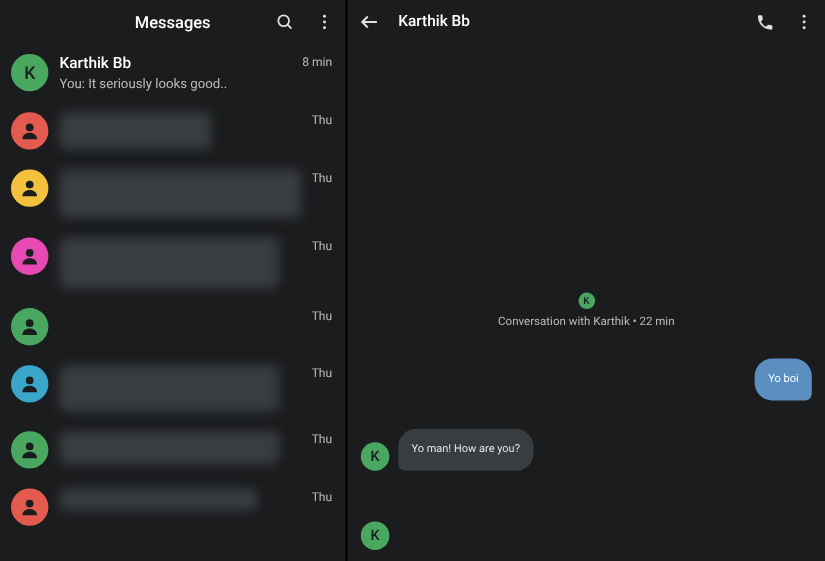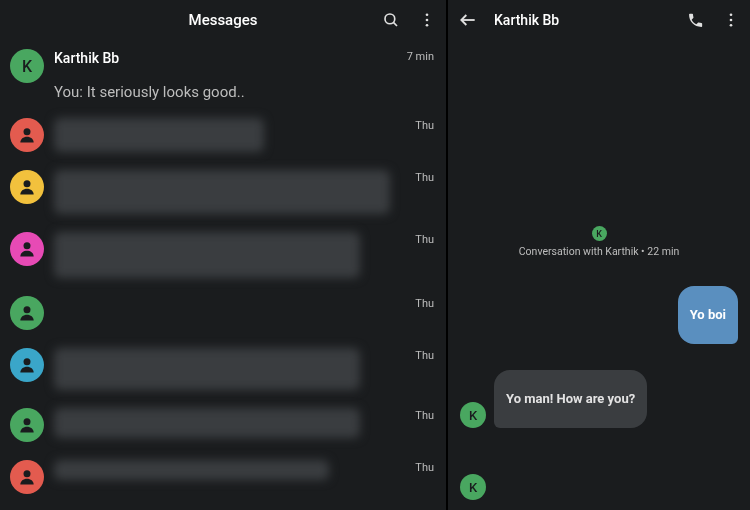--- a/index.html
+++ b/index.html
@@ -1,36 +1,36 @@
 <!DOCTYPE html>
 <html><head>
 <meta charset="utf-8">
 <style>
   * { box-sizing: border-box; margin: 0; padding: 0; }
   html, body { width: 750px; height: 510px; overflow: hidden; font-family: Roboto, "Segoe UI", Arial, sans-serif; background:#000; }
   .app { display:flex; width:750px; height:510px; }
   .pane { background:#1a1c1e; color:#e3e3e3; position:relative; overflow:hidden; }
-  .left { width:446px; }
+  .left { width:314px; }
   .divider { width:2px; background:#000; }
   .right { flex:1; }
 
   
   .l-header { height:40px; display:flex; align-items:center; justify-content:center; position:relative; }
   .l-title { color:#fff; font-size:15px; font-weight:500; }
   .l-actions { position:absolute; right:10px; top:0; height:40px; display:flex; align-items:center; gap:18px; }
   .icon { display:inline-flex; align-items:center; justify-content:center; color:#e0e0e0; }
   .icon svg { display:block; }
 
   .convo-list { }
   .convo-row { display:flex; align-items:flex-start; padding:9px 10px 9px 10px; position:relative; cursor:pointer; }
   .avatar { width:34px; height:34px; border-radius:50%; flex:0 0 34px; display:flex; align-items:center; justify-content:center; margin-right:10px; }
   .avatar-letter { color:#1a1c1e; font-size:16px; font-weight:500; }
   .convo-main { flex:1; min-width:0; }
   .convo-name { color:#fff; font-size:14px; font-weight:500; line-height:18px; }
-  .convo-preview { color:#bdbdbd; font-size:15px; line-height:15px; margin-top:18px; overflow:hidden; }
+  .convo-preview { color:#bdbdbd; font-size:12px; line-height:15px; margin-top:2px; overflow:hidden; }
   .convo-time { position:absolute; right:12px; top:10px; color:#bdbdbd; font-size:11px; }
 
   .blur-block { background:#3a3d40; filter: blur(5px); border-radius:6px; }
 
   
   .r-header { height:40px; display:flex; align-items:center; padding:0 10px; }
   .r-back { margin-right:16px; }
   .r-title { color:#fff; font-size:14px; font-weight:500; flex:1; }
   .r-actions { display:flex; align-items:center; gap:18px; }
 
@@ -39,21 +39,21 @@
   .meta-avatar { width:15px; height:15px; border-radius:50%; background:#49a760; display:flex; align-items:center; justify-content:center; margin:0 auto 4px; }
   .meta-avatar span { font-size:9px; color:#1a1c1e; font-weight:500; }
   .conv-meta-text { color:#bdbdbd; font-size:10.5px; }
 
   .msg-group { display:flex; flex-direction:column; gap:6px; }
   .msg-row { display:flex; align-items:flex-end; }
   .msg-row.sent { justify-content:flex-end; }
   .msg-row.recv { justify-content:flex-start; }
   .msg-avatar { width:26px; height:26px; border-radius:50%; background:#49a760; display:flex; align-items:center; justify-content:center; margin-right:8px; flex:0 0 26px; }
   .msg-avatar span { color:#1a1c1e; font-size:13px; font-weight:500; }
-  .bubble { padding:21px 12px; border-radius:16px; font-size:13px; line-height:16px; max-width:230px;font-weight:bold; }
+  .bubble { padding:11px 12px; border-radius:16px; font-size:10px; line-height:16px; max-width:230px; }
   .bubble.sent { background:#5a8fbf; color:#fff; border-bottom-right-radius:6px; }
   .bubble.recv { background:#3a3d40; color:#e3e3e3; border-bottom-left-radius:6px; }
   .spacer { height:14px; }
 </style>
 </head>
 <body>
 
 <div class="app">
 
   <div class="pane left">
@@ -77,21 +77,21 @@
     </div>
     <div class="convo-list" id="convo-list">
         <div class="convo-row">
           <div class="avatar" style="background: rgb(73, 167, 96);">
             <span class="avatar-letter">K</span>
           </div>
           <div class="convo-main">
             <div class="convo-name">Karthik Bb</div>
             <div class="convo-preview">You: It seriously looks good..</div>
           </div>
-          <div class="convo-time">7 min</div>
+          <div class="convo-time">8 min</div>
         </div>
         <div class="convo-row">
           <div class="avatar" style="background: rgb(227, 91, 79);">
             <svg width="20" height="20" viewBox="0 0 24 24">
               <circle cx="12" cy="8.2" r="4.2" fill="#1a1c1e"></circle>
               <path d="M4 21c0-4.4 3.6-7 8-7s8 2.6 8 7" fill="#1a1c1e"></path>
             </svg>
           </div>
           <div class="convo-main">
             <div class="blur-block" style="height: 34px; width: 55%;"></div>

